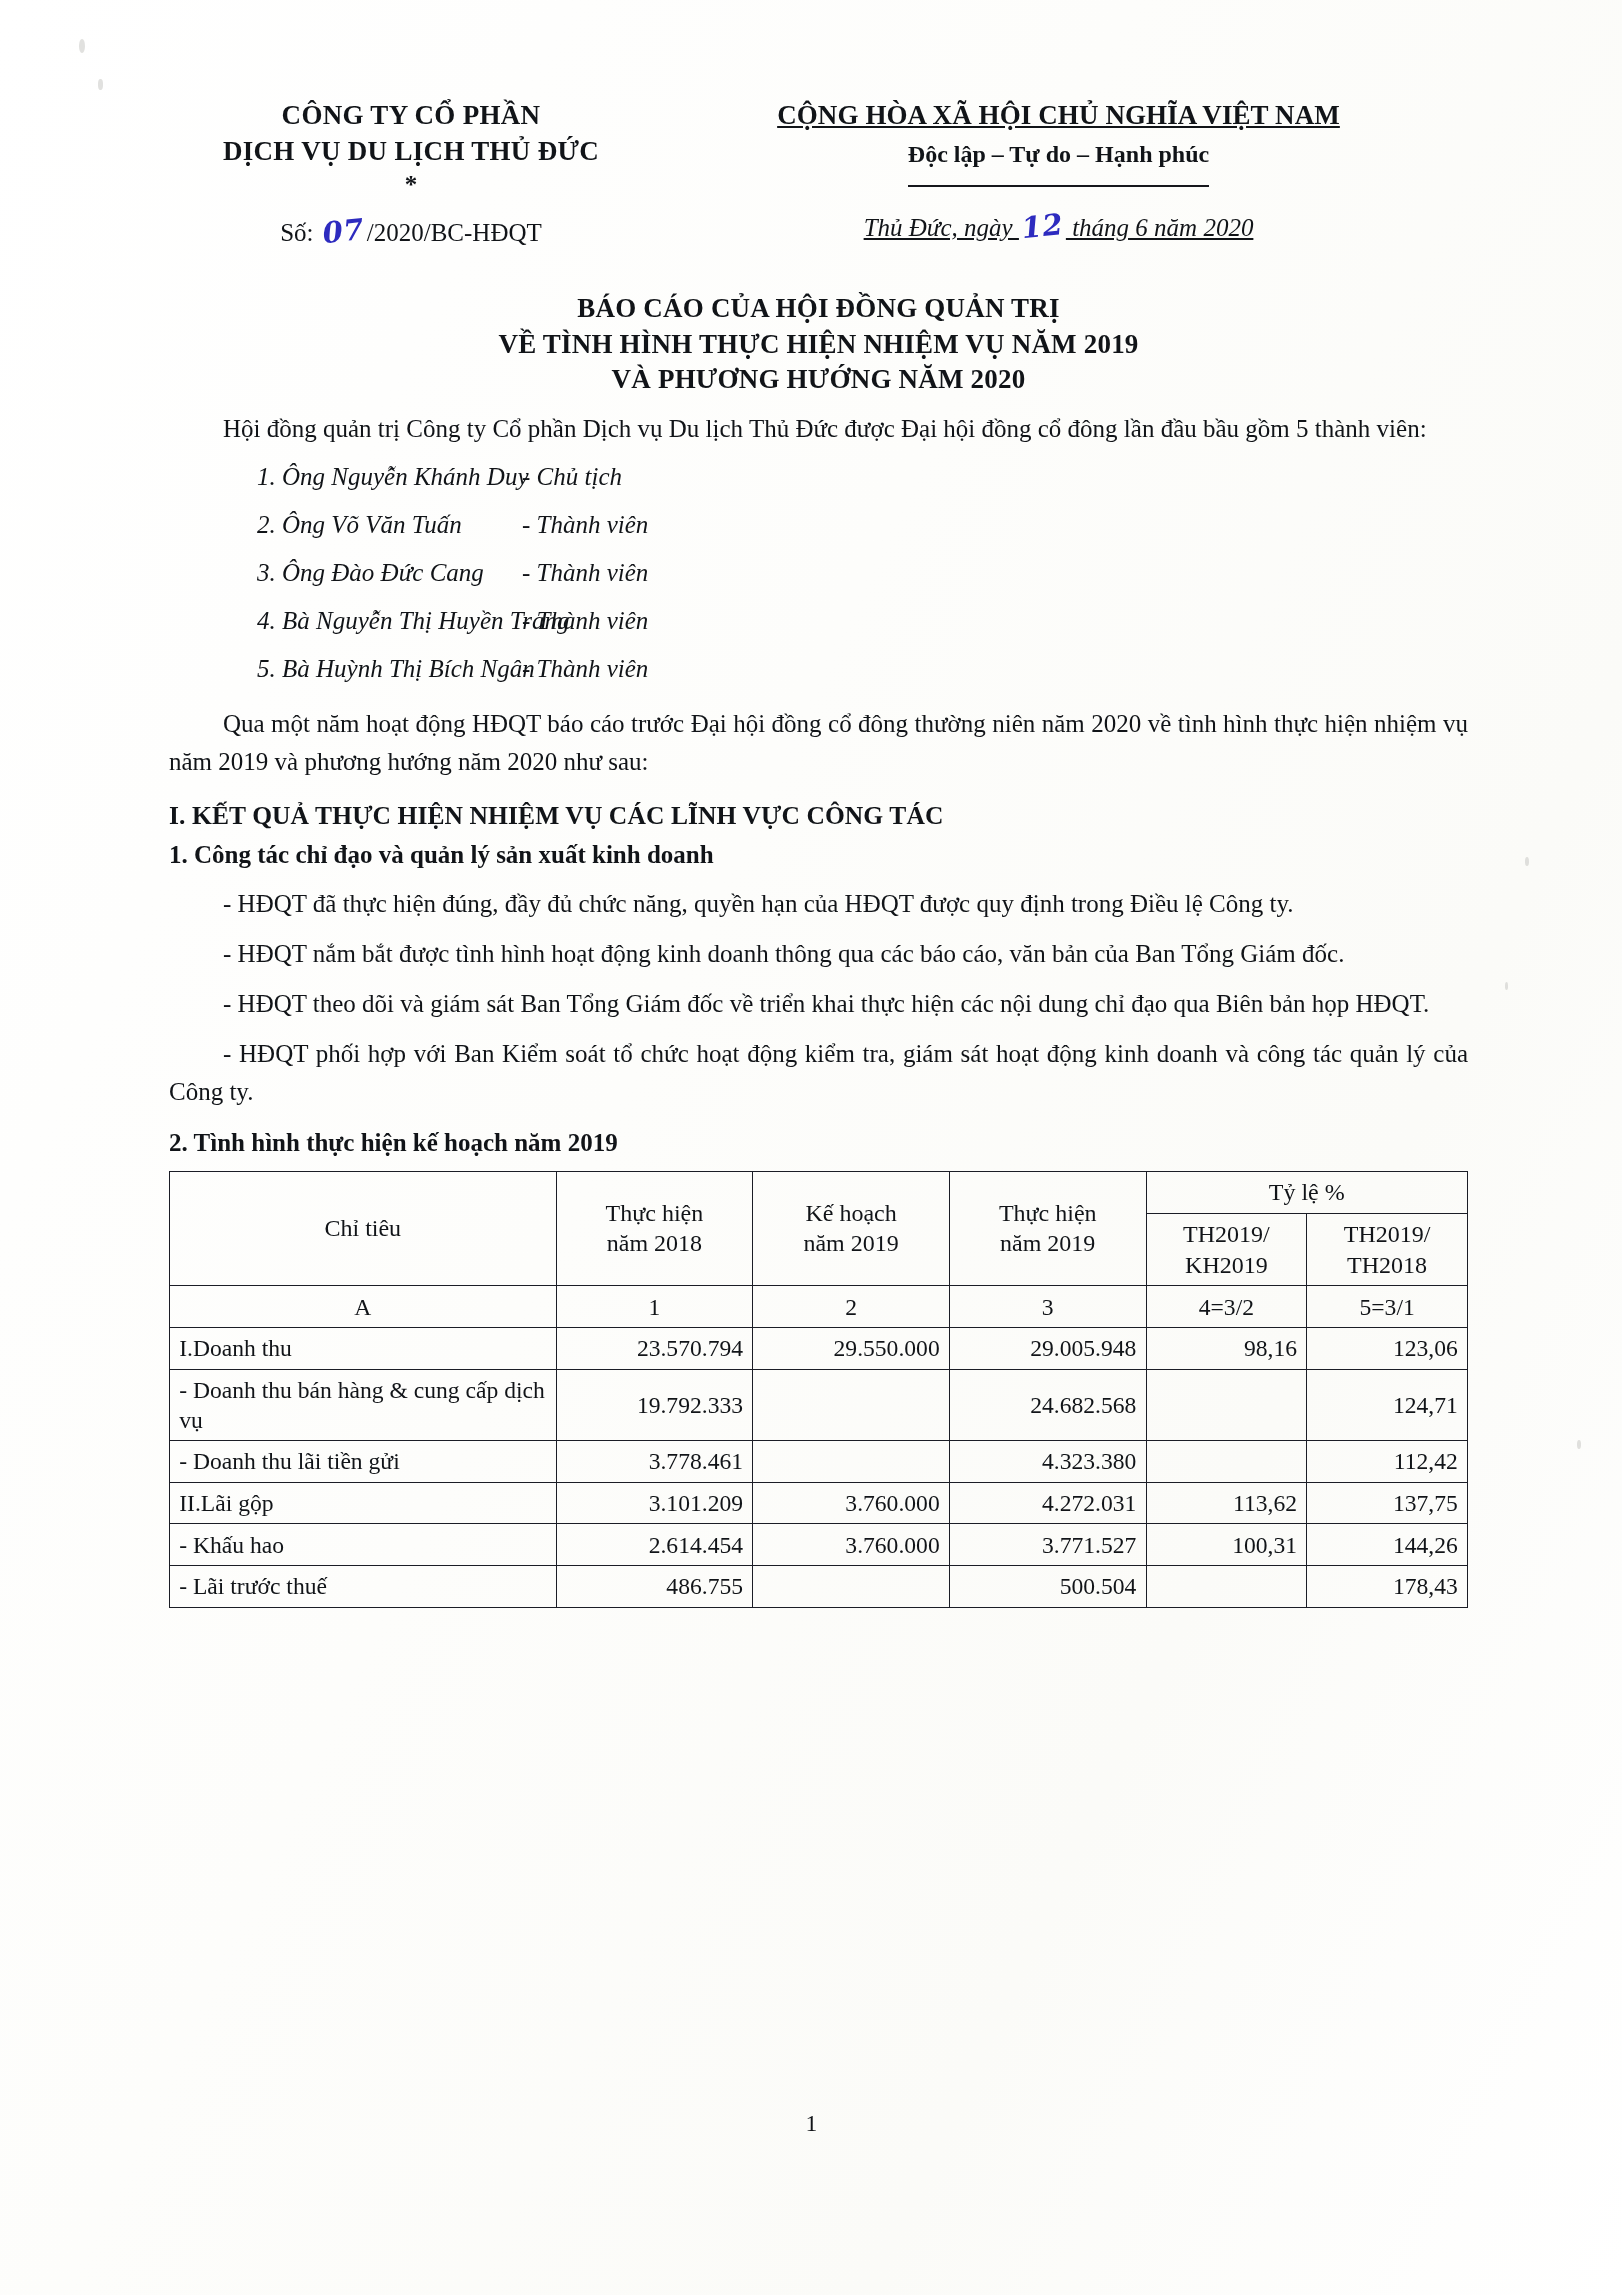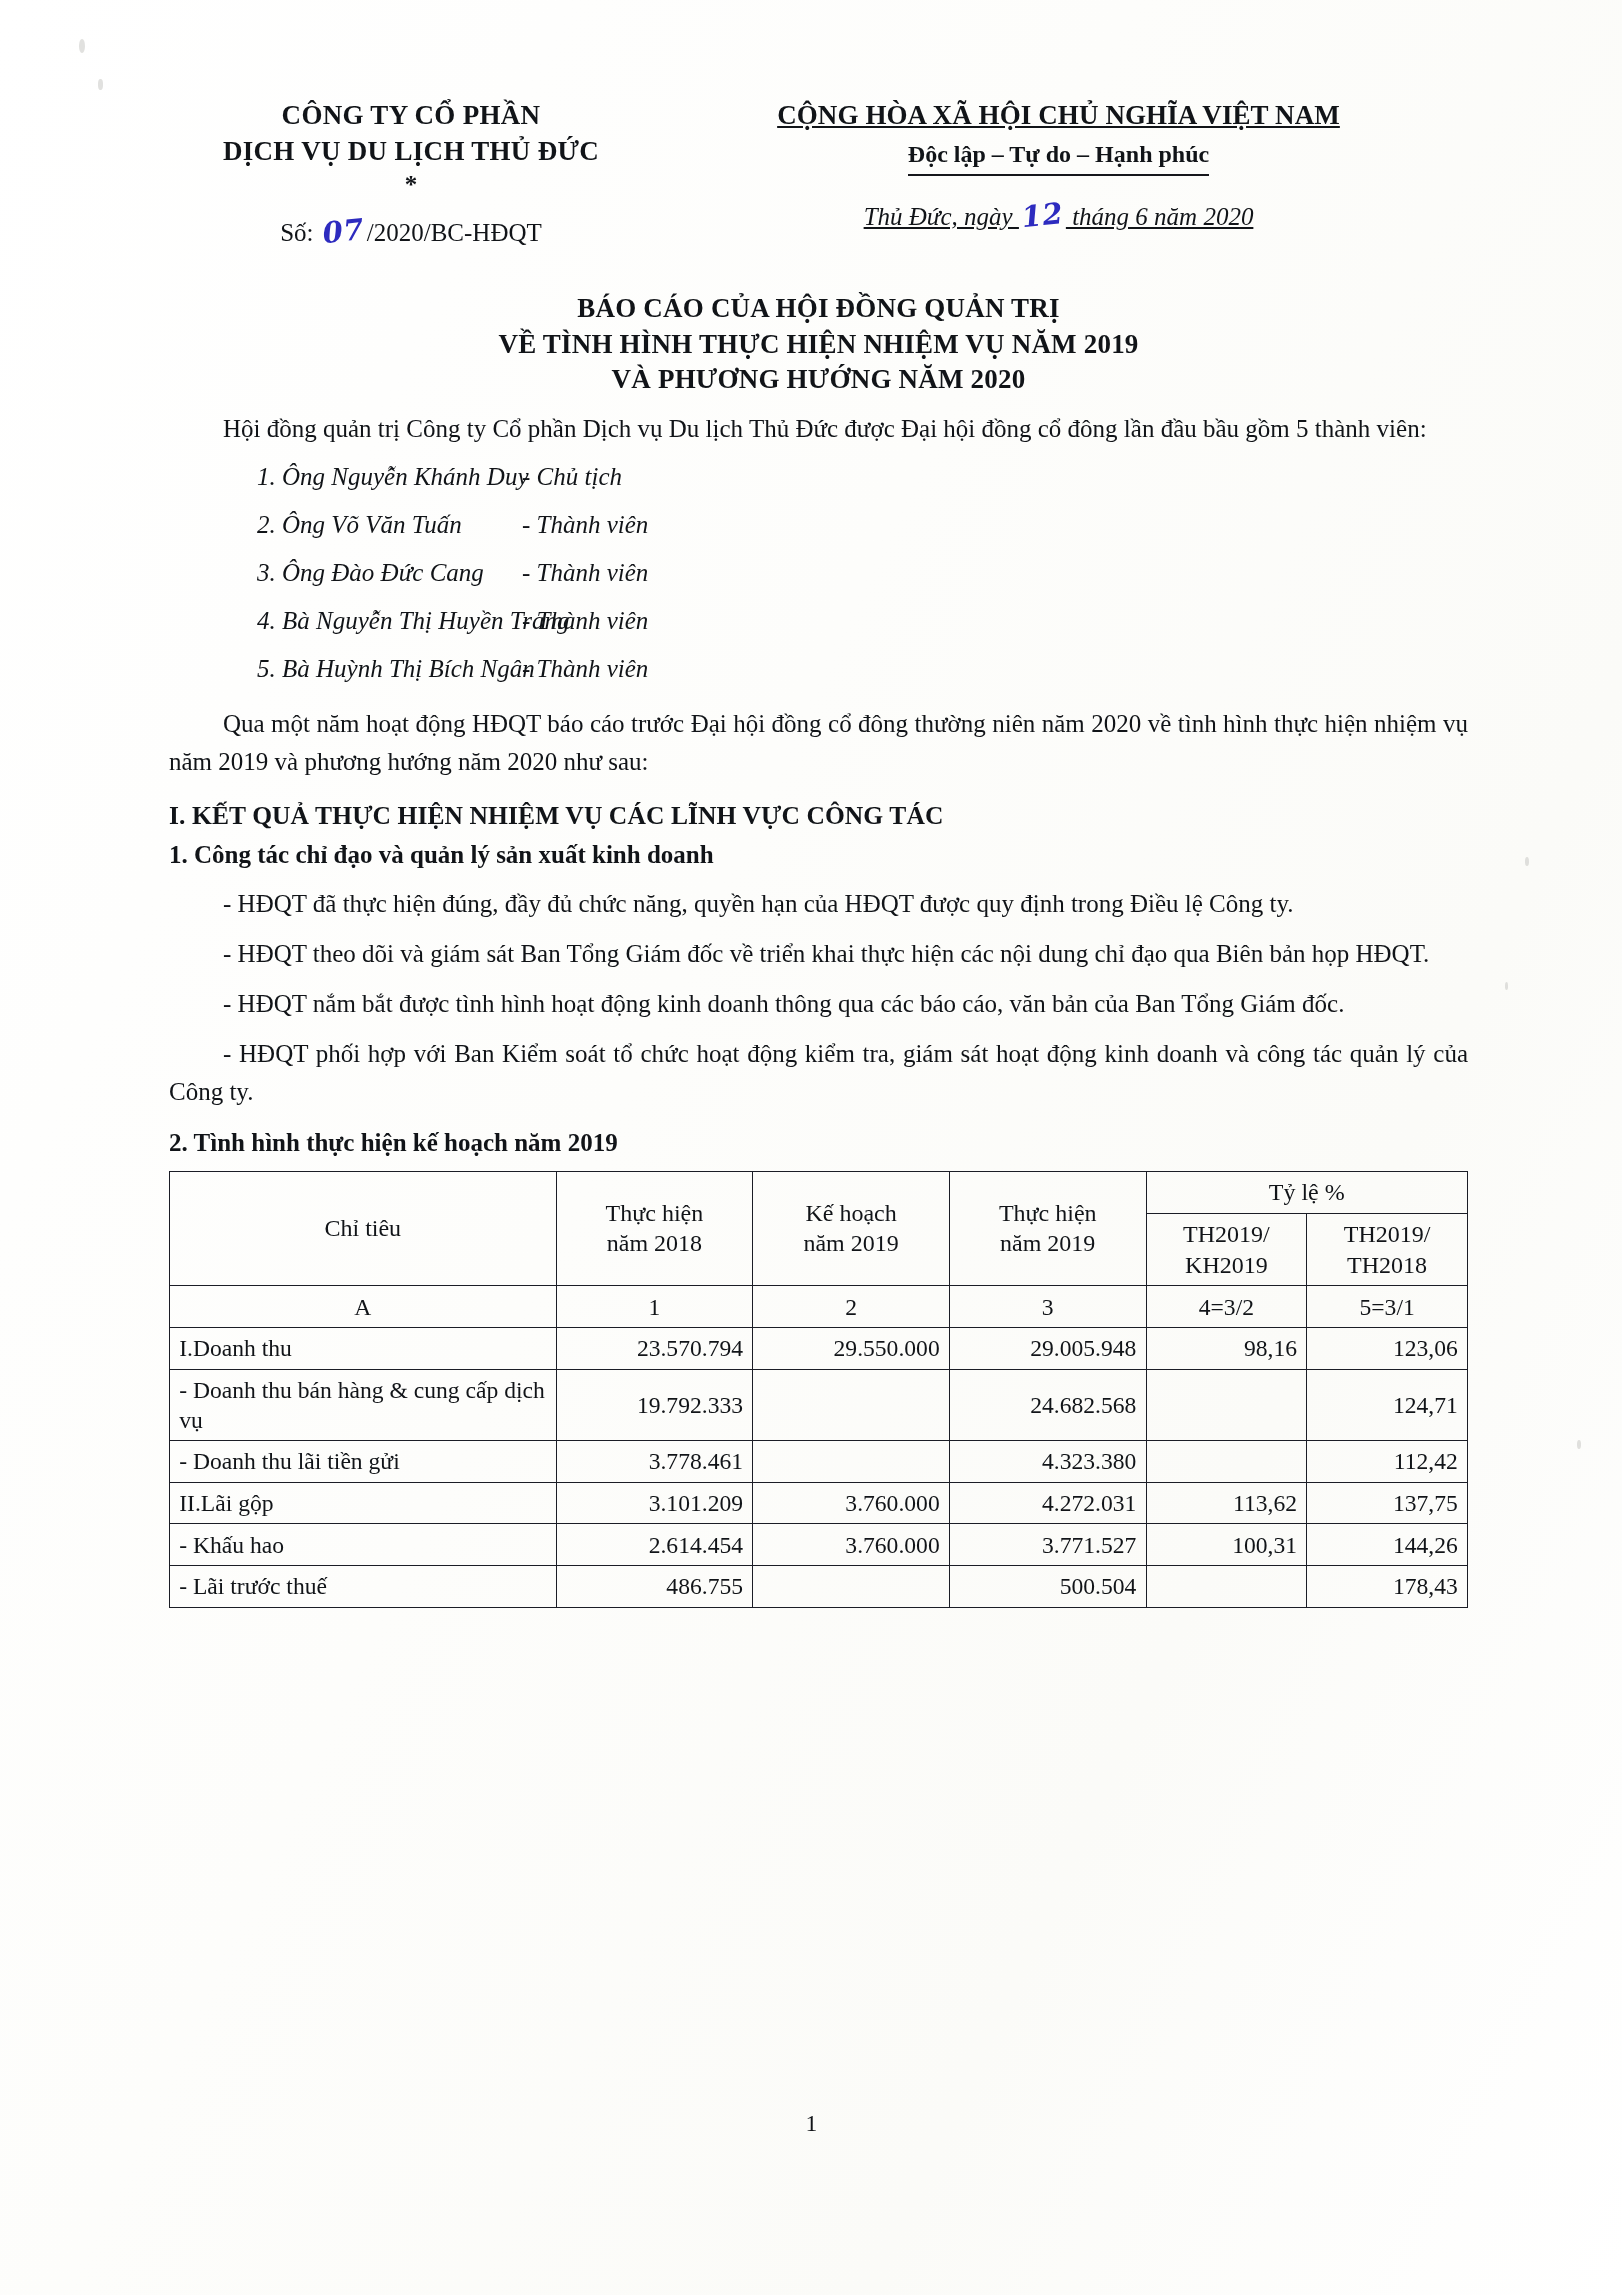--- a/index.html
+++ b/index.html
@@ -67,21 +67,21 @@
     letter-spacing: 0.1px;
     line-height: 1.32;
     white-space: nowrap;
   }
   .motto-sub {
     font-size: 24px;
     font-weight: bold;
     line-height: 1.4;
     display: inline-block;
     border-bottom: 2px solid #16171c;
-    padding-bottom: 3px;
+    padding-bottom: 14px;
     margin-top: 3.9px;
     white-space: nowrap;
   }
   .asterisk {
     font-size: 25px;
     line-height: 1;
     margin-top: 2.6px;
     font-weight: bold;
   }
   .doc-number {
@@ -281,22 +281,22 @@
         <span class="member-role">- Thành viên</span>
       </div>
     </div>
 
     <div class="para indent" style="margin-top:17px;">Qua một năm hoạt động HĐQT báo cáo trước Đại hội đồng cổ đông thường niên năm 2020 về tình hình thực hiện nhiệm vụ năm 2019 và phương hướng năm 2020 như sau:</div>
 
     <div class="heading-1">I. KẾT QUẢ THỰC HIỆN NHIỆM VỤ CÁC LĨNH VỰC CÔNG TÁC</div>
     <div class="heading-2">1. Công tác chỉ đạo và quản lý sản xuất kinh doanh</div>
 
     <div class="para indent">- HĐQT đã thực hiện đúng, đầy đủ chức năng, quyền hạn của HĐQT được quy định trong Điều lệ Công ty.</div>
+    <div class="para indent">- HĐQT nắm bắt được tình hình hoạt động kinh doanh thông qua các báo cáo, văn bản của Ban Tổng Giám đốc.</div>
     <div class="para indent">- HĐQT theo dõi và giám sát Ban Tổng Giám đốc về triển khai thực hiện các nội dung chỉ đạo qua Biên bản họp HĐQT.</div>
-    <div class="para indent">- HĐQT nắm bắt được tình hình hoạt động kinh doanh thông qua các báo cáo, văn bản của Ban Tổng Giám đốc.</div>
     <div class="para indent">- HĐQT phối hợp với Ban Kiểm soát tổ chức hoạt động kiểm tra, giám sát hoạt động kinh doanh và công tác quản lý của Công ty.</div>
 
     <div class="heading-2 spaced">2. Tình hình thực hiện kế hoạch năm 2019</div>
 
 
     <table class="fin">
       <colgroup>
         <col class="c-label">
           <col class="c-num">
           <col class="c-num">

